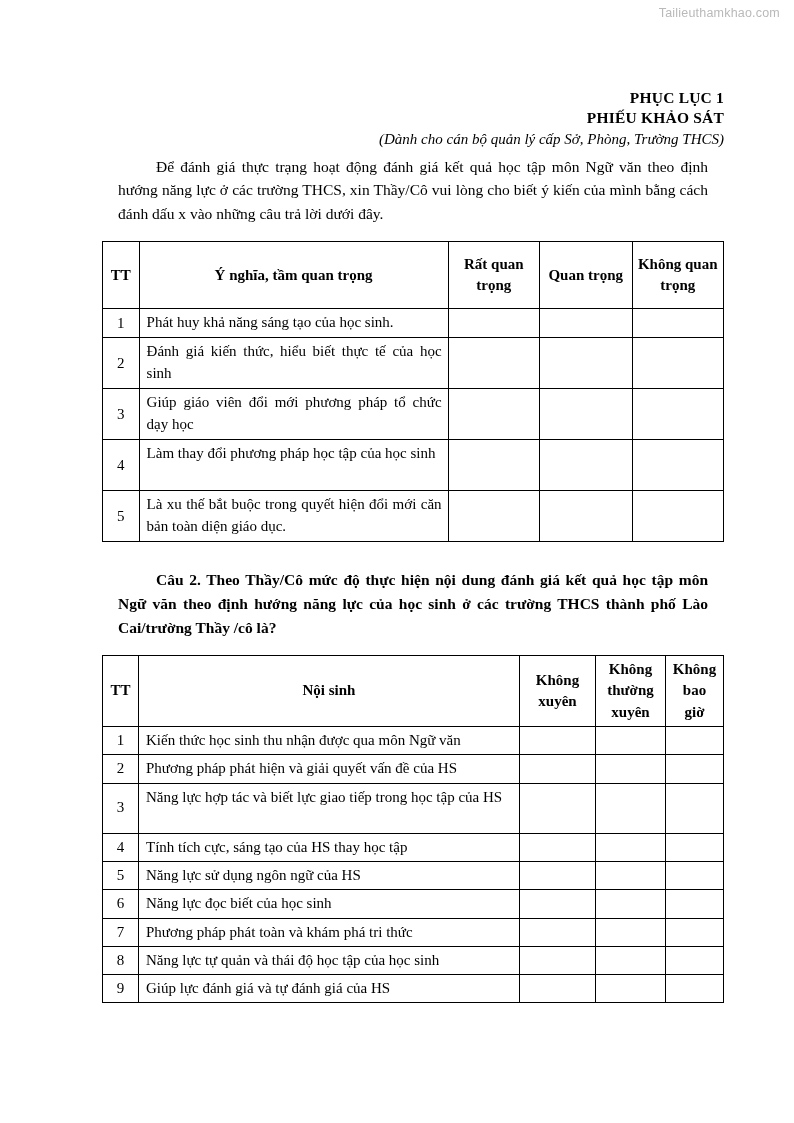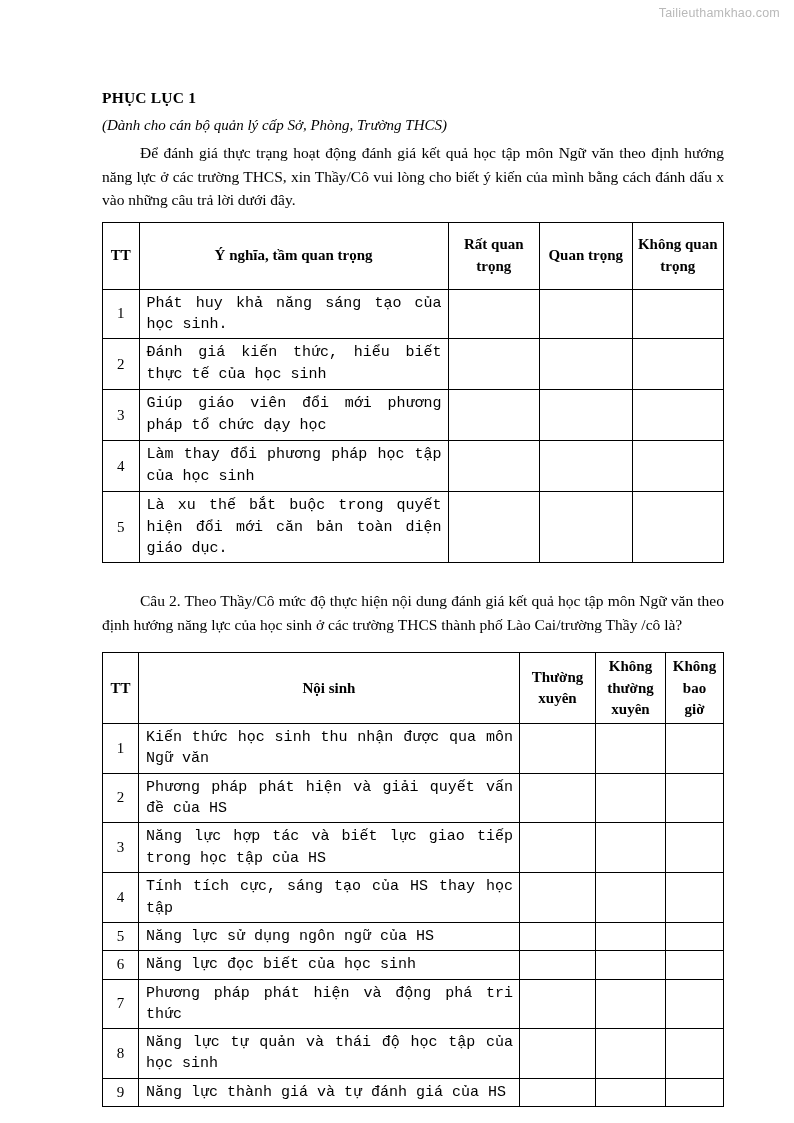--- a/index.html
+++ b/index.html
@@ -31,51 +31,51 @@
     letter-spacing: 0.2px;
     user-select: none;
   }
   .content {
     position: absolute;
     left: 102px;
     top: 88px;
     width: 622px;
   }
   .title-block {
-    text-align: left;
+    text-align: right;
     line-height: 1.28;
   }
   .title-main,
   .title-sub {
     font-weight: bold;
     font-size: 15.5px;
     letter-spacing: 0.2px;
   }
   .title-note {
     font-style: italic;
     font-size: 15px;
-    margin-top: 8px;
+    margin-top: 2px;
   }
   p.para {
-    margin: 0;
+    margin: 16px;
     font-size: 15.5px;
     line-height: 1.52;
     text-align: justify;
     text-indent: 38px;
     text-justify: inter-word;
   }
   p.para-intro {
     margin-top: 6px;
   }
   p.para-q1 {
     margin-top: 4px;
   }
   p.para-q2 {
     margin-top: 0;
-    font-weight: normal;
+    font-weight: bold;
   }
   .q-lead {
     font-weight: bold;
   }
   table.survey {
     border-collapse: collapse;
     table-layout: fixed;
     width: 622px;
     margin: 0;
   }
@@ -96,21 +96,20 @@
     text-align: center;
     vertical-align: middle;
     padding-left: 2px;
     padding-right: 2px;
   }
   table.survey td.txt {
     text-align: justify;
     text-justify: inter-word;
     padding-left: 7px;
     padding-right: 6px;
-    font-family: Liberation Mono, monospace;
   }
   table.survey td.blank {
     text-align: center;
   }
   
   #table-q1 { margin-top: 10px; }
   #table-q1 .c-tt     { width: 36px; }
   #table-q1 .c-mean   { width: 304px; }
   #table-q1 .c-a      { width: 90px; }
   #table-q1 .c-b      { width: 91px; }
@@ -135,20 +134,21 @@
 <body>
 
 <div class="page">
 
   <div class="watermark">Tailieuthamkhao.com</div>
 
   <div class="content">
 
     <div class="title-block">
       <div class="title-main">PHỤC LỤC 1</div>
+      <div class="title-sub">PHIẾU KHẢO SÁT</div>
       <div class="title-note">(Dành cho cán bộ quản lý cấp Sở, Phòng, Trường THCS)</div>
     </div>
 
     <p class="para para-intro">Để đánh giá thực trạng hoạt động đánh giá kết quả học tập môn Ngữ văn theo định hướng năng lực ở các trường THCS, xin Thầy/Cô vui lòng cho biết ý kiến của mình bằng cách đánh dấu x vào những câu trả lời dưới đây.</p>
 
 
     <table class="survey" id="table-q1">
       <colgroup>
         <col class="c-tt">
           <col class="c-mean">
@@ -213,21 +213,21 @@
         <col class="c-tt">
           <col class="c-cont">
           <col class="c-a">
           <col class="c-b">
           <col class="c-c">
       </colgroup>
       <thead>
         <tr>
           <th>TT</th>
           <th>Nội sinh</th>
-          <th>Thường xuyên</th>
+          <th>Không xuyên</th>
           <th>Không thường xuyên</th>
           <th>Không bao giờ</th>
         </tr>
       </thead>
       <tbody>
         <tr class="r1">
           <td class="num">1</td>
           <td class="txt">Kiến thức học sinh thu nhận được qua môn Ngữ văn</td>
           <td class="blank"></td>
           <td class="blank"></td>
@@ -263,35 +263,35 @@
         </tr>
         <tr class="r1">
           <td class="num">6</td>
           <td class="txt">Năng lực đọc biết của học sinh</td>
           <td class="blank"></td>
           <td class="blank"></td>
           <td class="blank"></td>
         </tr>
         <tr class="r1">
           <td class="num">7</td>
-          <td class="txt">Phương pháp phát hiện và động phá tri thức</td>
+          <td class="txt">Phương pháp phát toàn và khám phá tri thức</td>
           <td class="blank"></td>
           <td class="blank"></td>
           <td class="blank"></td>
         </tr>
         <tr class="r1">
           <td class="num">8</td>
           <td class="txt">Năng lực tự quản và thái độ học tập của học sinh</td>
           <td class="blank"></td>
           <td class="blank"></td>
           <td class="blank"></td>
         </tr>
         <tr class="r1">
           <td class="num">9</td>
-          <td class="txt">Năng lực thành giá và tự đánh giá của HS</td>
+          <td class="txt">Giúp lực đánh giá và tự đánh giá của HS</td>
           <td class="blank"></td>
           <td class="blank"></td>
           <td class="blank"></td>
         </tr>
       </tbody>
     </table>
 
   </div>
 </div>
 

